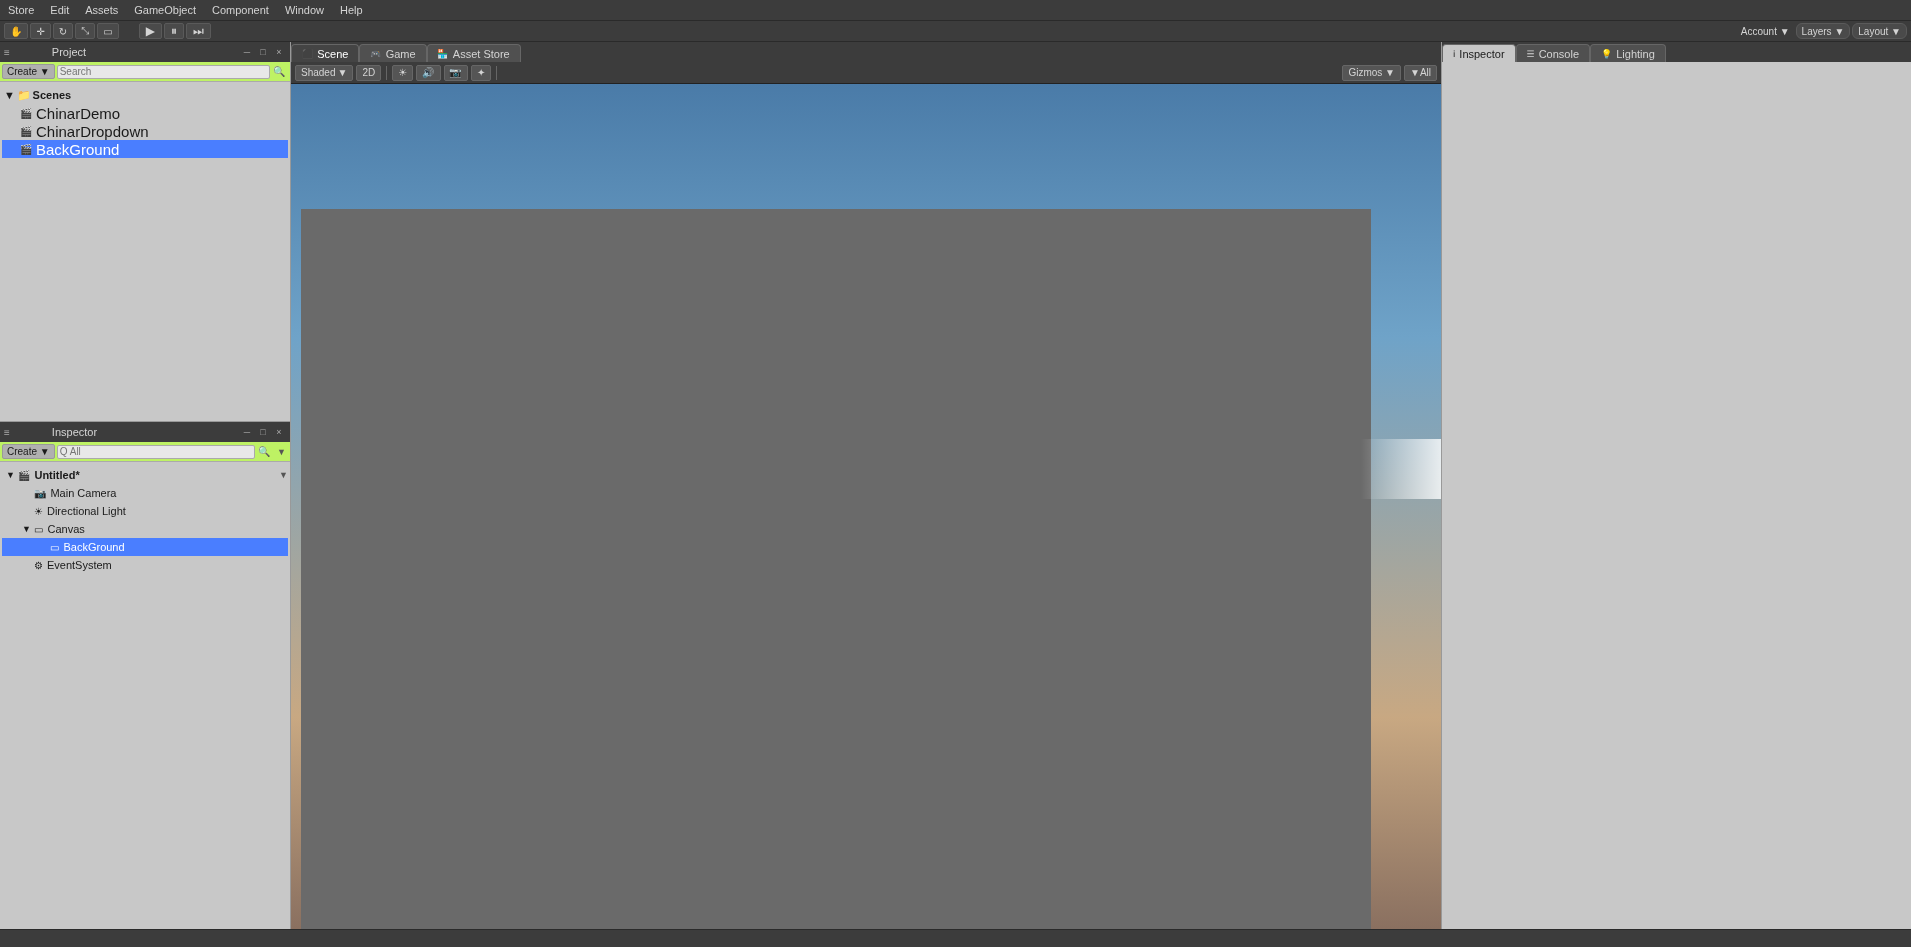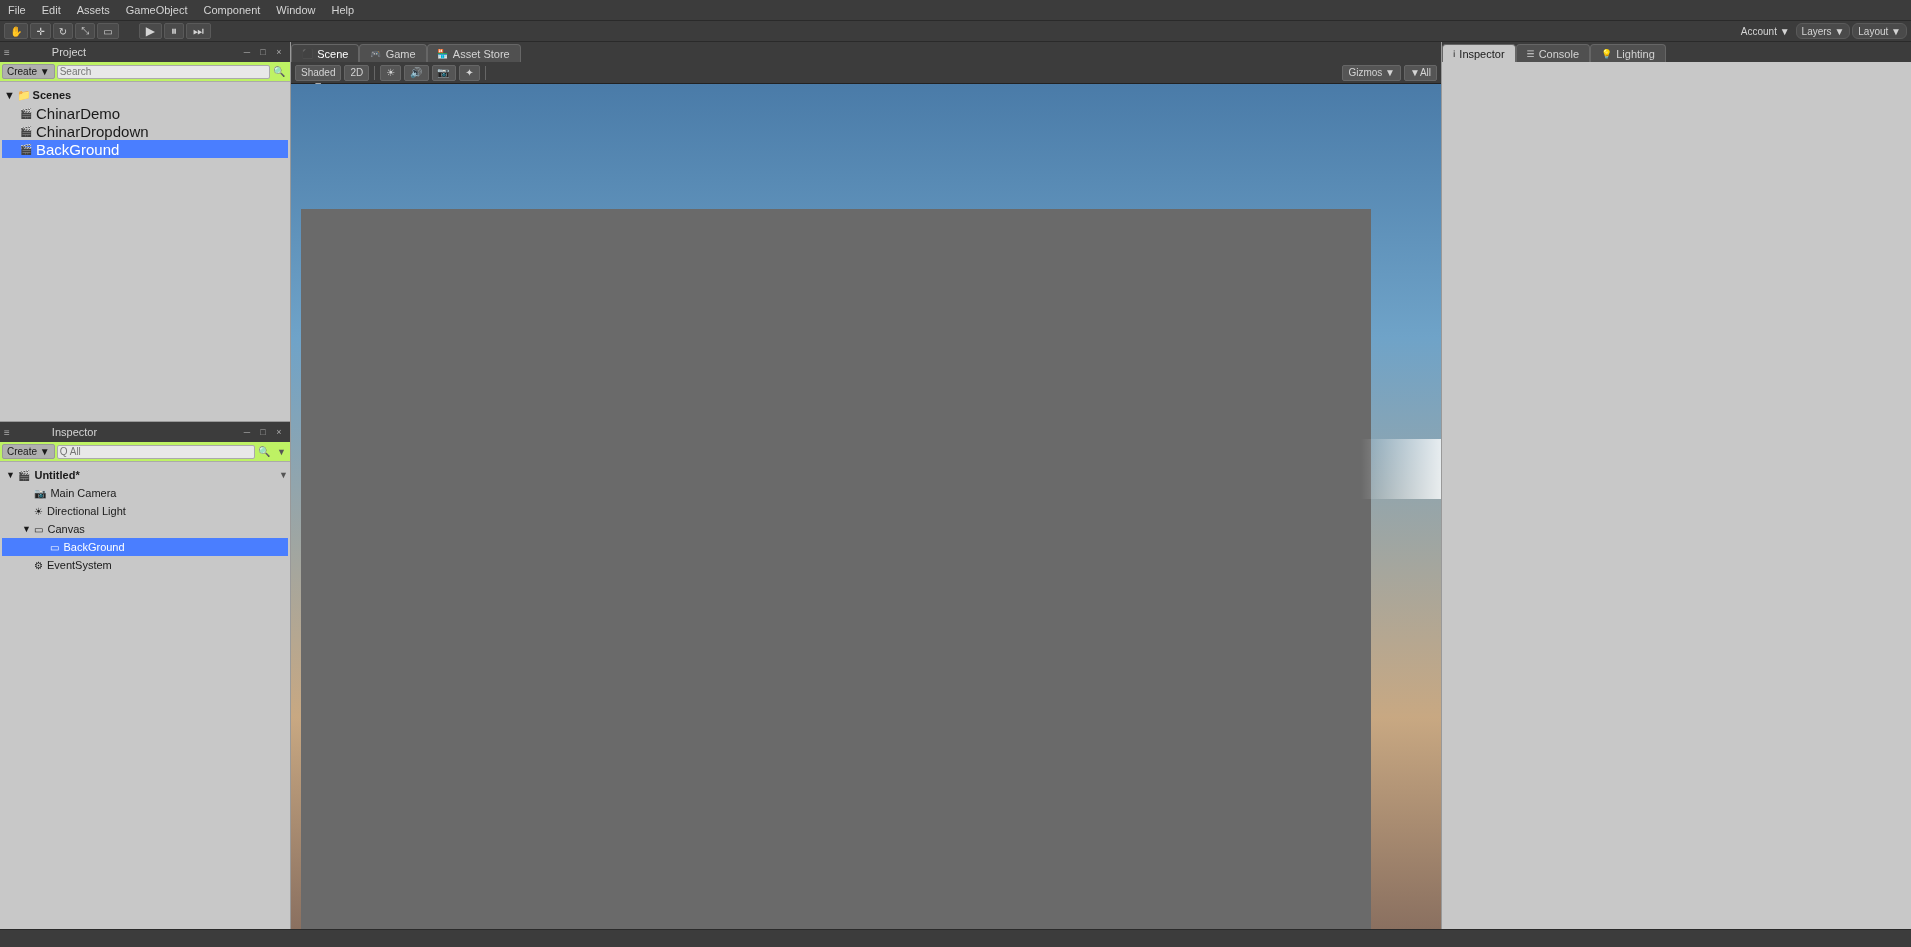--- a/index.html
+++ b/index.html
@@ -269,21 +269,20 @@
       border: 1px solid #666;
       border-radius: 2px;
       color: #d4d4d4;
       font-size: 10px;
       padding: 1px 5px;
       height: 16px;
       display: flex;
       align-items: center;
       gap: 2px;
       cursor: pointer;
-      flex-direction: column;
     }
     .view-toolbar-sep {
       width: 1px;
       height: 14px;
       background: #666;
       margin: 0 2px;
     }
 
     
     .scene-viewport {
@@ -377,21 +376,21 @@
     }
     .status-text {
       color: #aaa;
       font-size: 10px;
     }
   </style>
 </head>
 <body>
 
 <div class="top-menu-bar">
-  <span class="menu-item">File</span>
+  <span class="menu-item">Store</span>
   <span class="menu-item">Edit</span>
   <span class="menu-item">Assets</span>
   <span class="menu-item">GameObject</span>
   <span class="menu-item">Component</span>
   <span class="menu-item">Window</span>
   <span class="menu-item">Help</span>
 </div>
 
 <div class="toolbar">
   <button class="toolbar-btn">✋</button>

